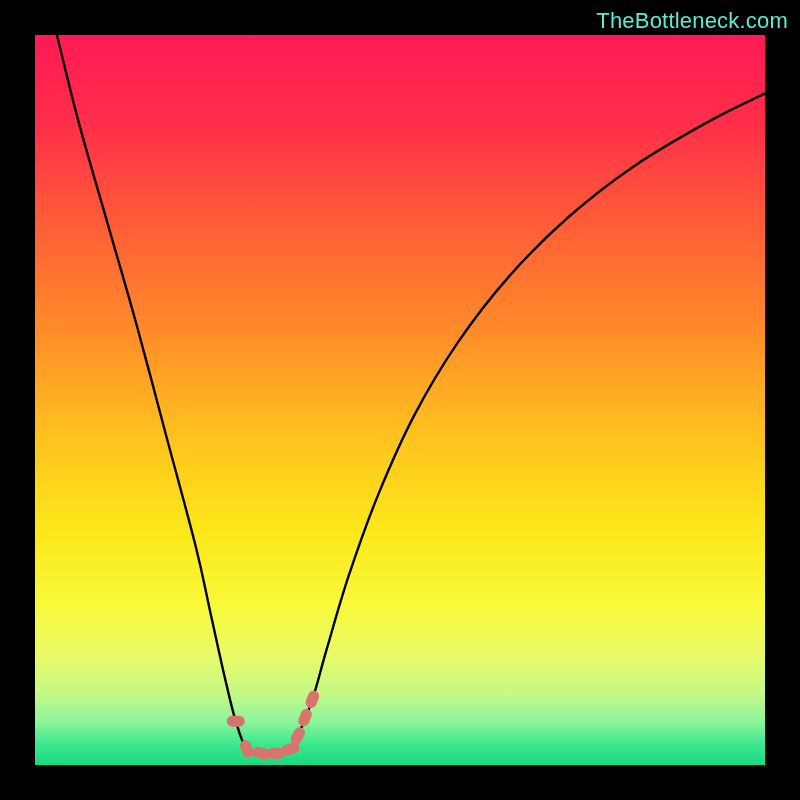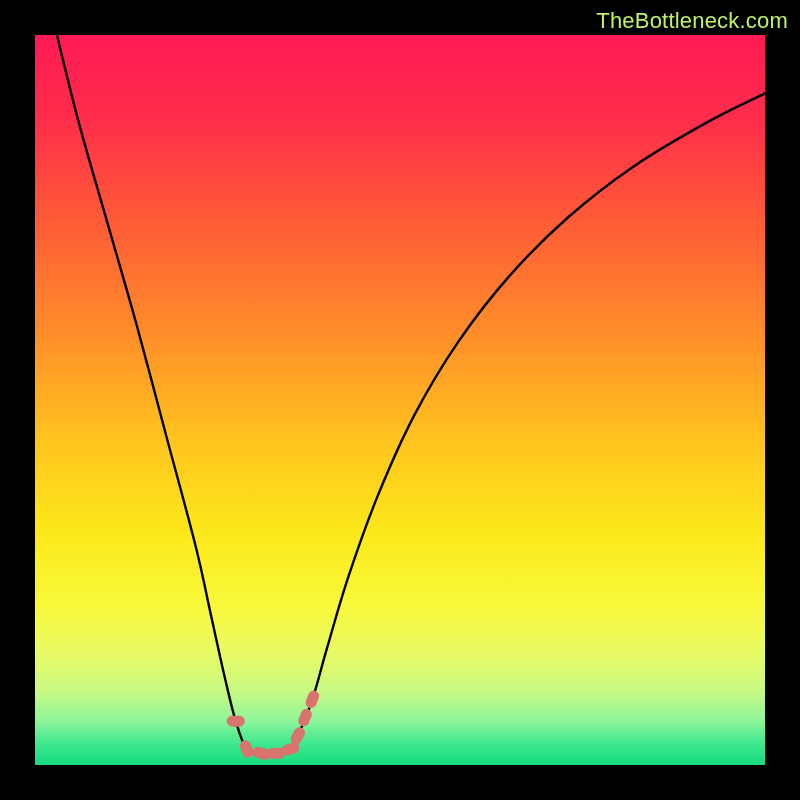--- a/index.html
+++ b/index.html
@@ -19,21 +19,21 @@
     overflow: hidden;
   }
   .gradient-bg {
     position: absolute;
     inset: 0;
   }
   .watermark {
     position: absolute;
     top: 8px;
     right: 12px;
-    color: #bef264;
+    color: #5eead4;
     font-size: 22px;
     font-weight: 500;
     letter-spacing: 0.2px;
   }
   svg.curve {
     position: absolute;
     inset: 0;
     width: 100%;
     height: 100%;
   }

